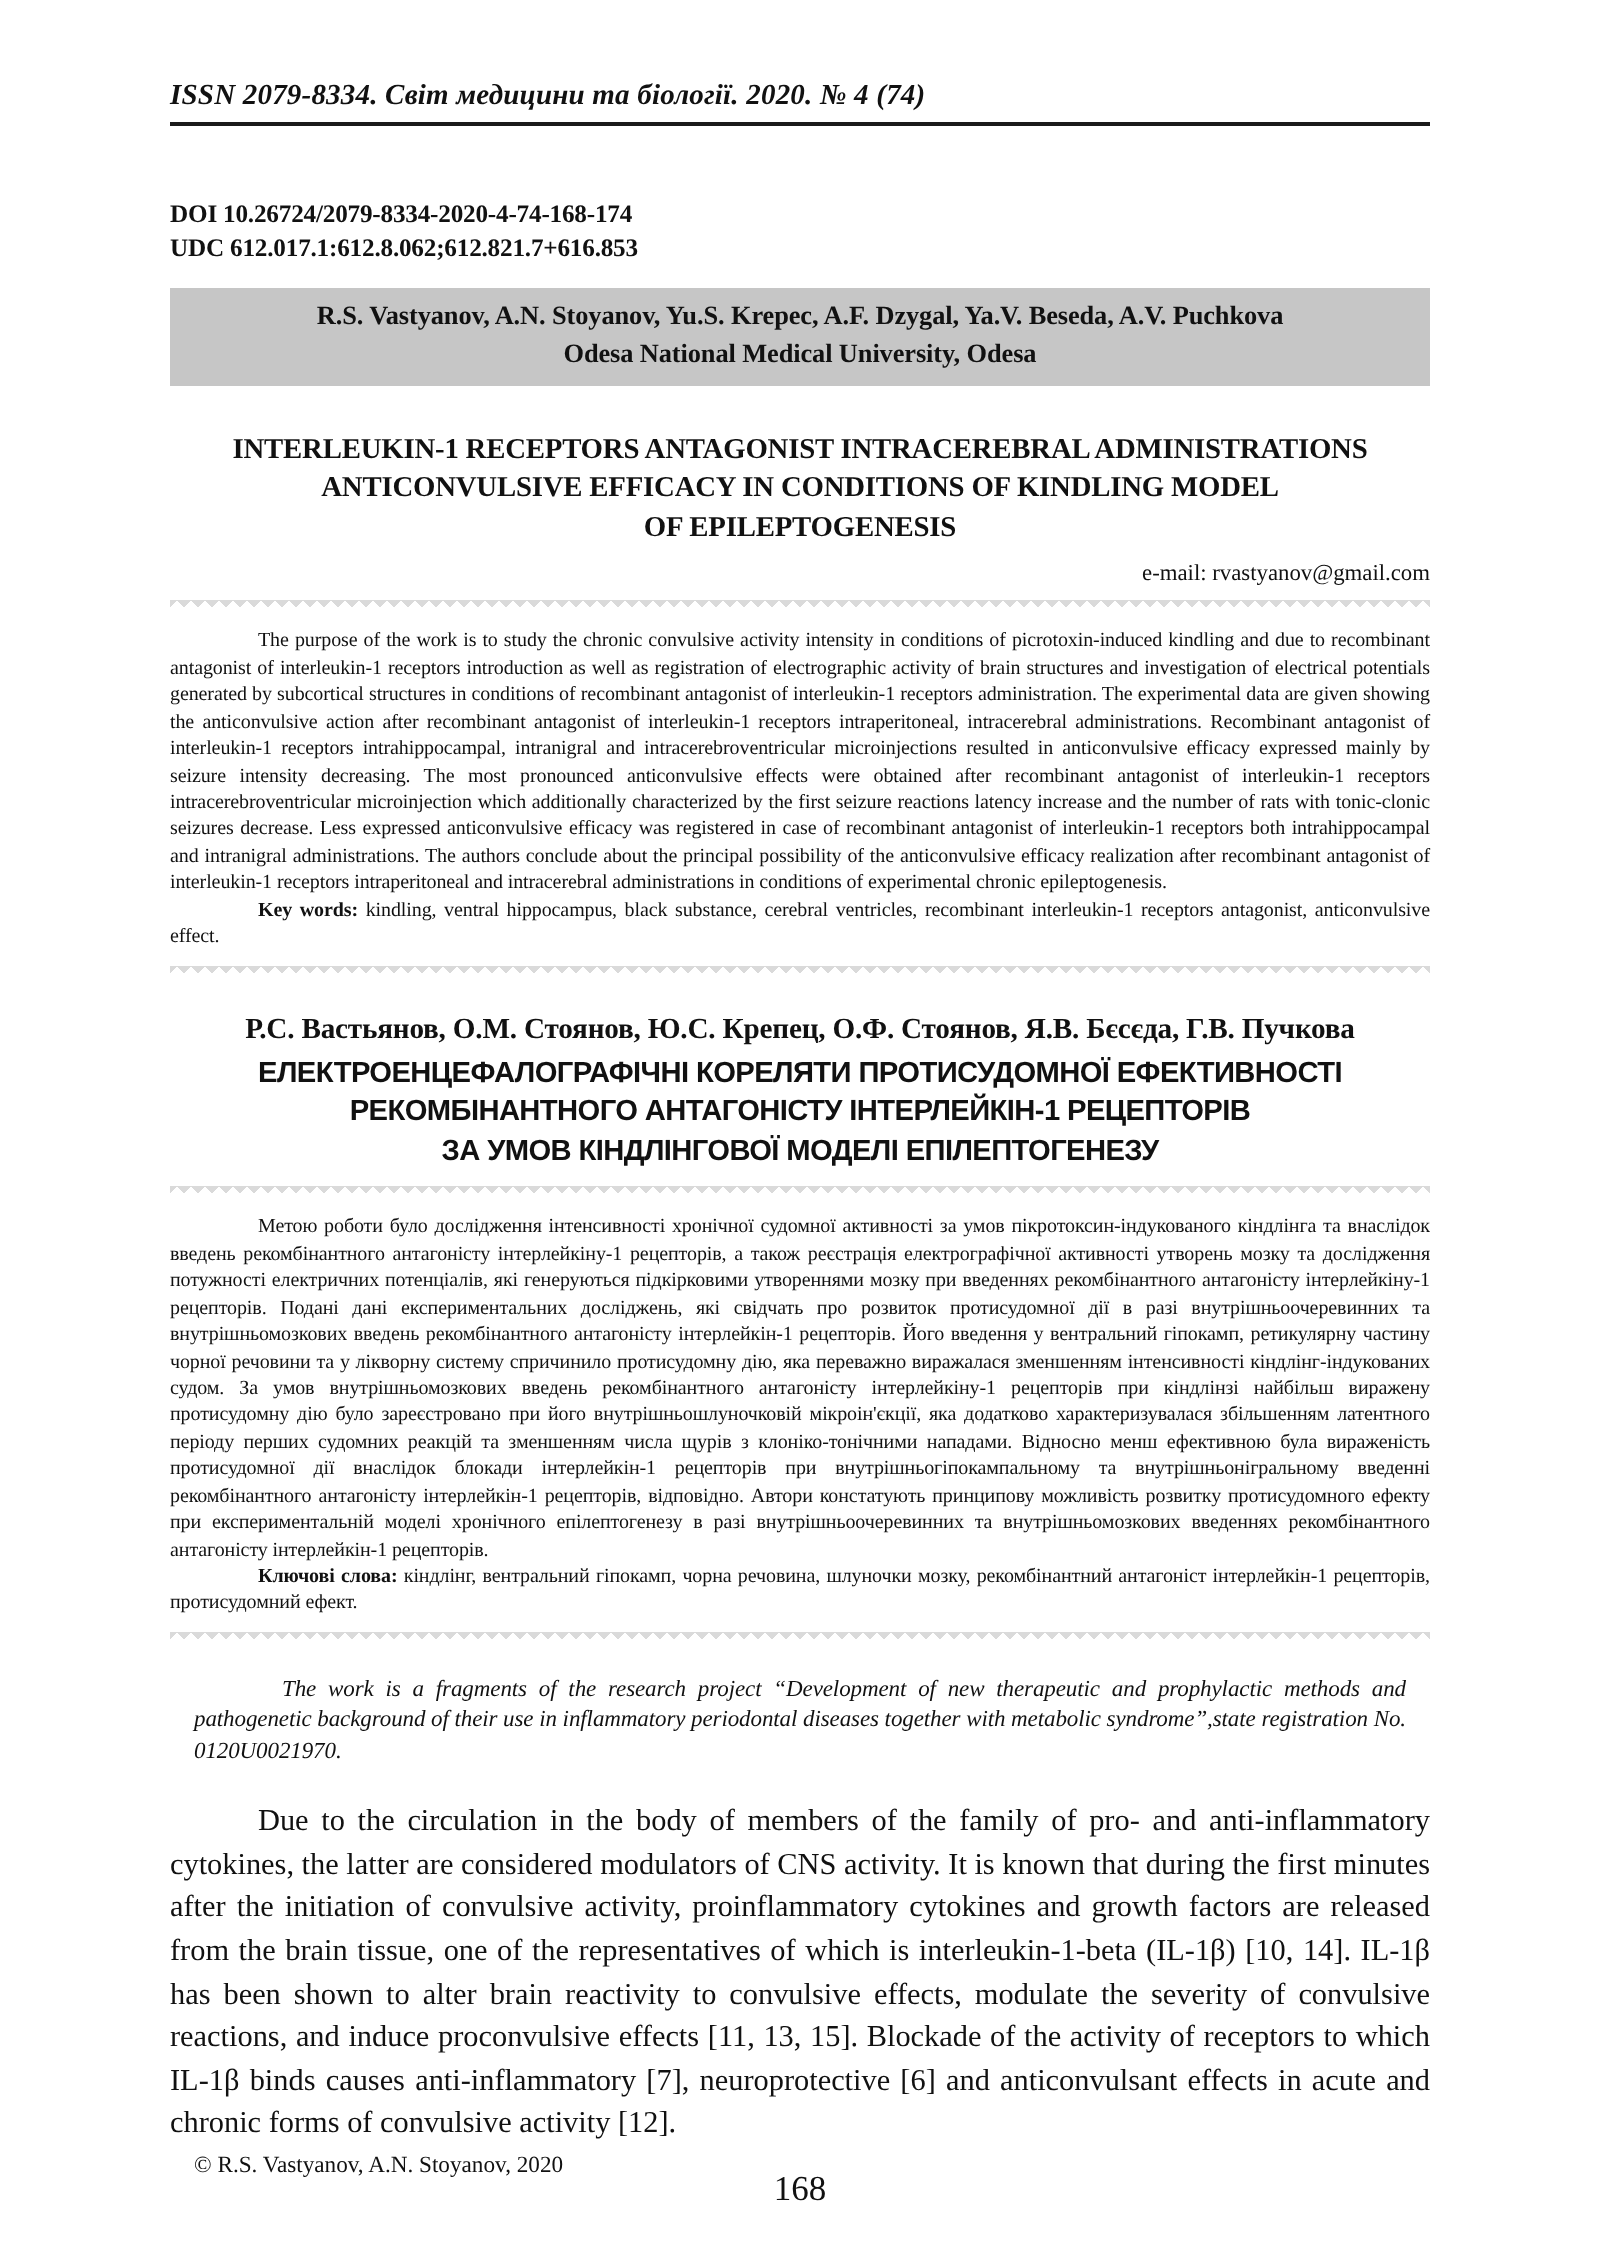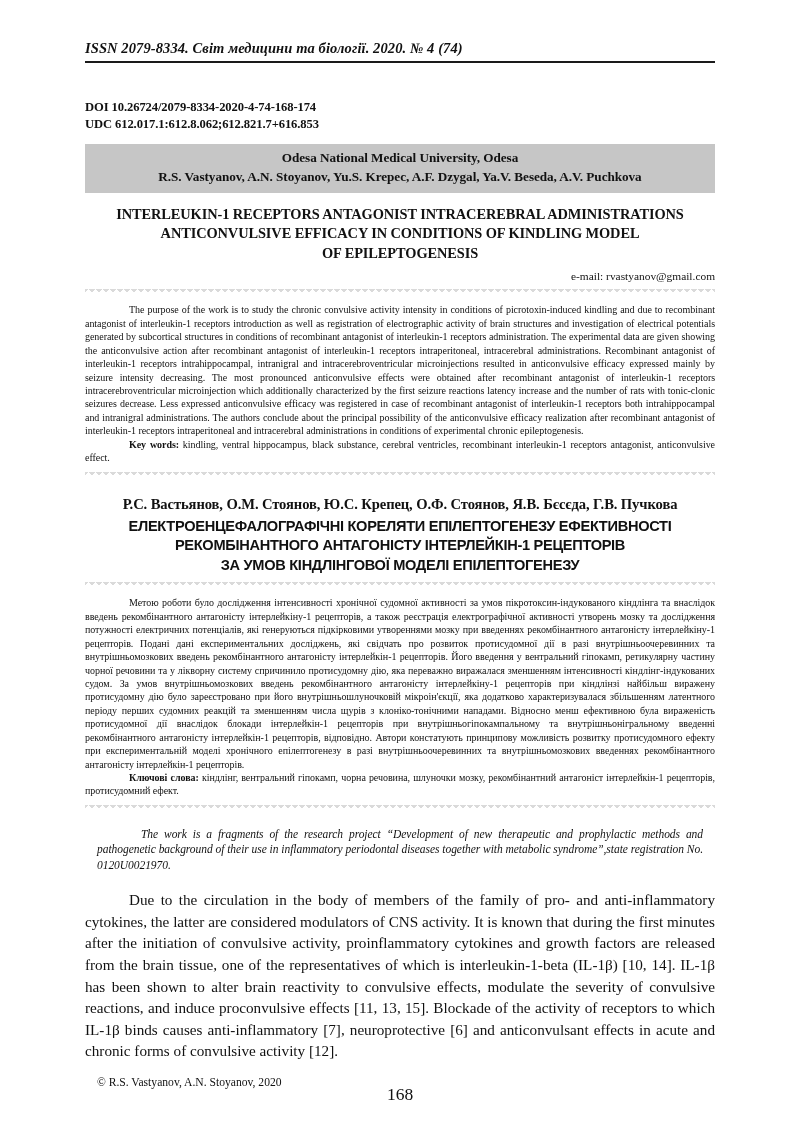--- a/index.html
+++ b/index.html
@@ -62,21 +62,21 @@
     padding: 5px 6px 6px 6px;
     letter-spacing: -0.05px;
   }
 
   
   .title-en {
     text-align: center;
     font-weight: bold;
     font-size: 14.4px;
     line-height: 1.36;
-    margin-top: 12px;
+    margin-top: 23px;
     letter-spacing: -0.1px;
   }
   .email {
     text-align: right;
     font-size: 11.4px;
     margin-top: 7px;
     margin-bottom: 2px;
   }
 
   
@@ -177,22 +177,22 @@
 
     <div class="runhead">ISSN 2079-8334. Світ медицини та біології. 2020. № 4 (74)</div>
     <div class="rule-thick"></div>
 
     <div class="idblock">
       <div>DOI 10.26724/2079-8334-2020-4-74-168-174</div>
       <div>UDC 612.017.1:612.8.062;612.821.7+616.853</div>
     </div>
 
     <div class="author-band">
+      <div>R.S. Vastyanov, A.N. Stoyanov, Yu.S. Krepec, A.F. Dzygal, Ya.V. Beseda, A.V. Puchkova</div>
       <div>Odesa National Medical University, Odesa</div>
-      <div>R.S. Vastyanov, A.N. Stoyanov, Yu.S. Krepec, A.F. Dzygal, Ya.V. Beseda, A.V. Puchkova</div>
     </div>
 
     <div class="title-en">
       <div>INTERLEUKIN-1 RECEPTORS ANTAGONIST INTRACEREBRAL ADMINISTRATIONS</div>
       <div>ANTICONVULSIVE EFFICACY IN CONDITIONS OF KINDLING MODEL</div>
       <div>OF EPILEPTOGENESIS</div>
     </div>
 
     <div class="email">e-mail: rvastyanov@gmail.com</div>
 
@@ -201,21 +201,21 @@
     <div class="abs">
       <p class="indent">The purpose of the work is to study the chronic convulsive activity intensity in conditions of picrotoxin-induced kindling and due to recombinant antagonist of interleukin-1 receptors introduction as well as registration of electrographic activity of brain structures and investigation of electrical potentials generated by subcortical structures in conditions of recombinant antagonist of interleukin-1 receptors administration. The experimental data are given showing the anticonvulsive action after recombinant antagonist of interleukin-1 receptors intraperitoneal, intracerebral administrations. Recombinant antagonist of interleukin-1 receptors intrahippocampal, intranigral and intracerebroventricular microinjections resulted in anticonvulsive efficacy expressed mainly by seizure intensity decreasing. The most pronounced anticonvulsive effects were obtained after recombinant antagonist of interleukin-1 receptors intracerebroventricular microinjection which additionally characterized by the first seizure reactions latency increase and the number of rats with tonic-clonic seizures decrease. Less expressed anticonvulsive efficacy was registered in case of recombinant antagonist of interleukin-1 receptors both intrahippocampal and intranigral administrations. The authors conclude about the principal possibility of the anticonvulsive efficacy realization after recombinant antagonist of interleukin-1 receptors intraperitoneal and intracerebral administrations in conditions of experimental chronic epileptogenesis.</p>
       <p class="indent"><span class="kw">Key words:</span><span> kindling, ventral hippocampus, black substance, cerebral ventricles, recombinant interleukin-1 receptors antagonist, anticonvulsive effect.</span></p>
     </div>
 
     <div class="zigzag"></div>
 
     <div class="authors-ua">Р.С. Вастьянов, О.М. Стоянов, Ю.С. Крепец, О.Ф. Стоянов, Я.В. Бєсєда, Г.В. Пучкова</div>
 
     <div class="title-ua">
-      <div>ЕЛЕКТРОЕНЦЕФАЛОГРАФІЧНІ КОРЕЛЯТИ ЕПІЛЕПТОГЕНЕЗУ ЕФЕКТИВНОСТІ</div>
+      <div>ЕЛЕКТРОЕНЦЕФАЛОГРАФІЧНІ КОРЕЛЯТИ ПРОТИСУДОМНОЇ ЕФЕКТИВНОСТІ</div>
       <div>РЕКОМБІНАНТНОГО АНТАГОНІСТУ ІНТЕРЛЕЙКІН-1 РЕЦЕПТОРІВ</div>
       <div>ЗА УМОВ КІНДЛІНГОВОЇ МОДЕЛІ ЕПІЛЕПТОГЕНЕЗУ</div>
     </div>
 
     <div class="zigzag"></div>
 
     <div class="abs">
       <p class="indent">Метою роботи було дослідження інтенсивності хронічної судомної активності за умов пікротоксин-індукованого кіндлінга та внаслідок введень рекомбінантного антагоністу інтерлейкіну-1 рецепторів, а також реєстрація електрографічної активності утворень мозку та дослідження потужності електричних потенціалів, які генеруються підкірковими утвореннями мозку при введеннях рекомбінантного антагоністу інтерлейкіну-1 рецепторів. Подані дані експериментальних досліджень, які свідчать про розвиток протисудомної дії в разі внутрішньоочеревинних та внутрішньомозкових введень рекомбінантного антагоністу інтерлейкін-1 рецепторів. Його введення у вентральний гіпокамп, ретикулярну частину чорної речовини та у лікворну систему спричинило протисудомну дію, яка переважно виражалася зменшенням інтенсивності кіндлінг-індукованих судом. За умов внутрішньомозкових введень рекомбінантного антагоністу інтерлейкіну-1 рецепторів при кіндлінзі найбільш виражену протисудомну дію було зареєстровано при його внутрішньошлуночковій мікроін'єкції, яка додатково характеризувалася збільшенням латентного періоду перших судомних реакцій та зменшенням числа щурів з клоніко-тонічними нападами. Відносно менш ефективною була вираженість протисудомної дії внаслідок блокади інтерлейкін-1 рецепторів при внутрішньогіпокампальному та внутрішньонігральному введенні рекомбінантного антагоністу інтерлейкін-1 рецепторів, відповідно. Автори констатують принципову можливість розвитку протисудомного ефекту при експериментальній моделі хронічного епілептогенезу в разі внутрішньоочеревинних та внутрішньомозкових введеннях рекомбінантного антагоністу інтерлейкін-1 рецепторів.</p>
       <p class="indent"><span class="kw">Ключові слова:</span><span> кіндлінг, вентральний гіпокамп, чорна речовина, шлуночки мозку, рекомбінантний антагоніст інтерлейкін-1 рецепторів, протисудомний ефект.</span></p>
     </div>

